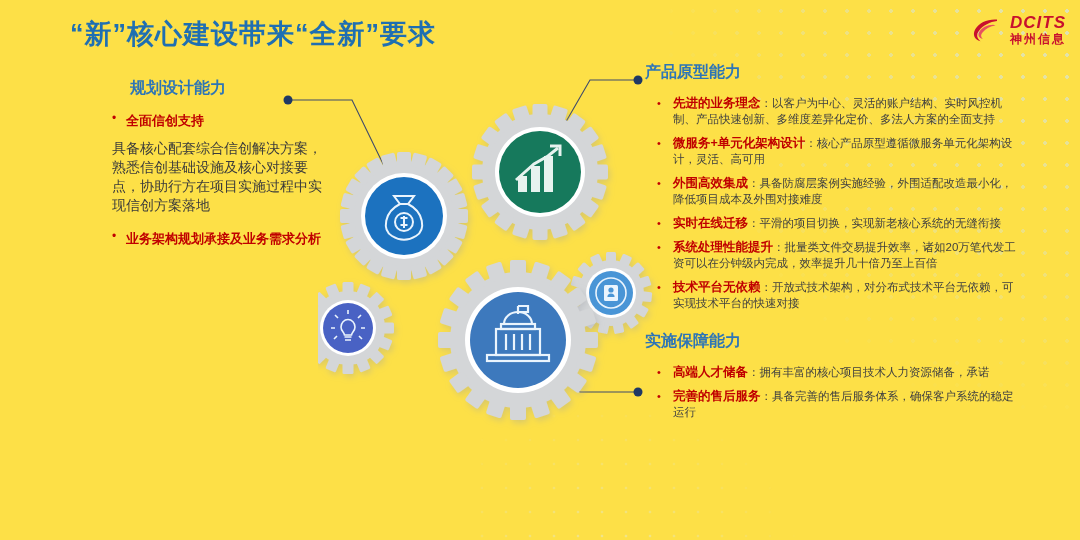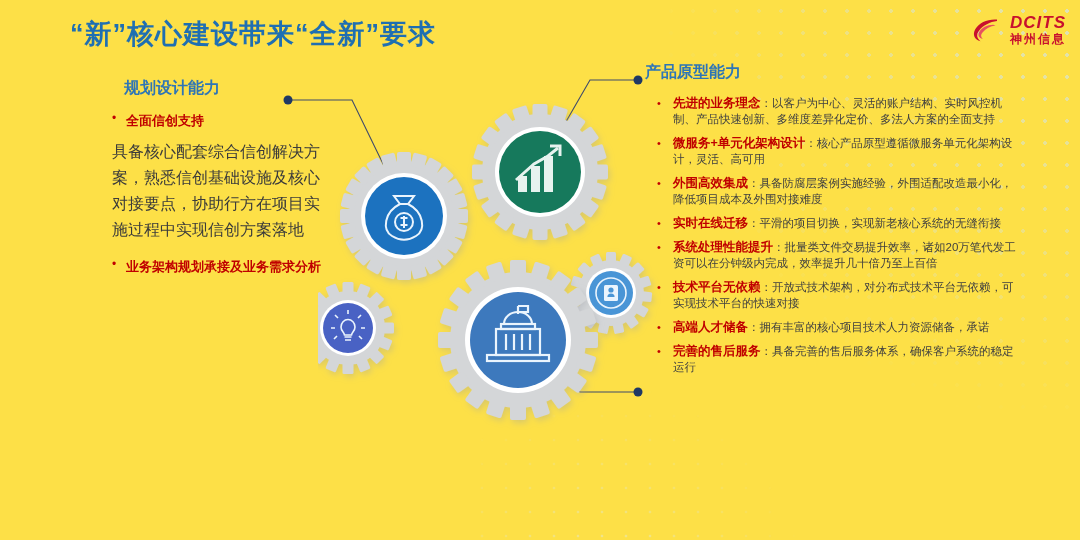--- a/index.html
+++ b/index.html
@@ -41,32 +41,32 @@
   .logo-en{font-size:17px;font-weight:bold;color:#c8102e;letter-spacing:1px;font-style:italic;}
   .logo-cn{font-size:12px;font-weight:bold;color:#c8102e;letter-spacing:2px;margin-top:2px;}
 
   
   .col-left{position:absolute;left:112px;top:78px;width:222px;}
   .col-right{position:absolute;left:645px;top:62px;width:372px;}
 
   .sec-head{
     font-size:16px;font-weight:bold;color:#2e75b6;margin:0 0 12px 0;
   }
-  .sec-head.left{margin-left:12px;}
+  .sec-head.left{margin-left:18px;}
   .sec-head.right2{margin-top:20px;}
 
   .bullet{display:flex;margin-bottom:9px;}
   .bullet .dot{
     flex:0 0 auto;color:#c00000;font-size:12px;line-height:15px;width:14px;text-align:left;
   }
   .bullet .btxt{flex:1 1 auto;}
 
   .kw{color:#c00000;font-weight:bold;}
   .body-l{
-    font-size:16px;line-height:26px;color:#3b3b3b;margin:3px 0 14px 0;
+    font-size:14px;line-height:19px;color:#3b3b3b;margin:3px 0 14px 0;
   }
   .lead-l{font-size:13px;font-weight:bold;color:#c00000;line-height:19px;}
 
   .r-item{display:flex;margin-bottom:8px;font-size:11.5px;line-height:16px;color:#404040;}
   .r-item .dot{flex:0 0 auto;color:#c00000;font-size:11px;width:16px;line-height:16px;}
   .r-item .rtxt{flex:1 1 auto;}
   .r-item .rtxt .kw{font-size:12.5px;}
   .r-block{margin-left:12px;}
 
   
@@ -334,20 +334,21 @@
       <div class="r-item">
         <span class="dot">•</span>
         <span class="rtxt"><span class="kw">系统处理性能提升</span><span>：</span><span>批量类文件交易提升效率，诸如20万笔代发工资可以在分钟级内完成，效率提升几十倍乃至上百倍</span></span>
       </div>
       <div class="r-item">
         <span class="dot">•</span>
         <span class="rtxt"><span class="kw">技术平台无依赖</span><span>：</span><span>开放式技术架构，对分布式技术平台无依赖，可实现技术平台的快速对接</span></span>
       </div>
     </div>
 
+    <div class="sec-head right2">实施保障能力</div>
 
     <div class="r-block">
       <div class="r-item">
         <span class="dot">•</span>
         <span class="rtxt"><span class="kw">高端人才储备</span><span>：</span><span>拥有丰富的核心项目技术人力资源储备，承诺</span></span>
       </div>
       <div class="r-item">
         <span class="dot">•</span>
         <span class="rtxt"><span class="kw">完善的售后服务</span><span>：</span><span>具备完善的售后服务体系，确保客户系统的稳定运行</span></span>
       </div>

